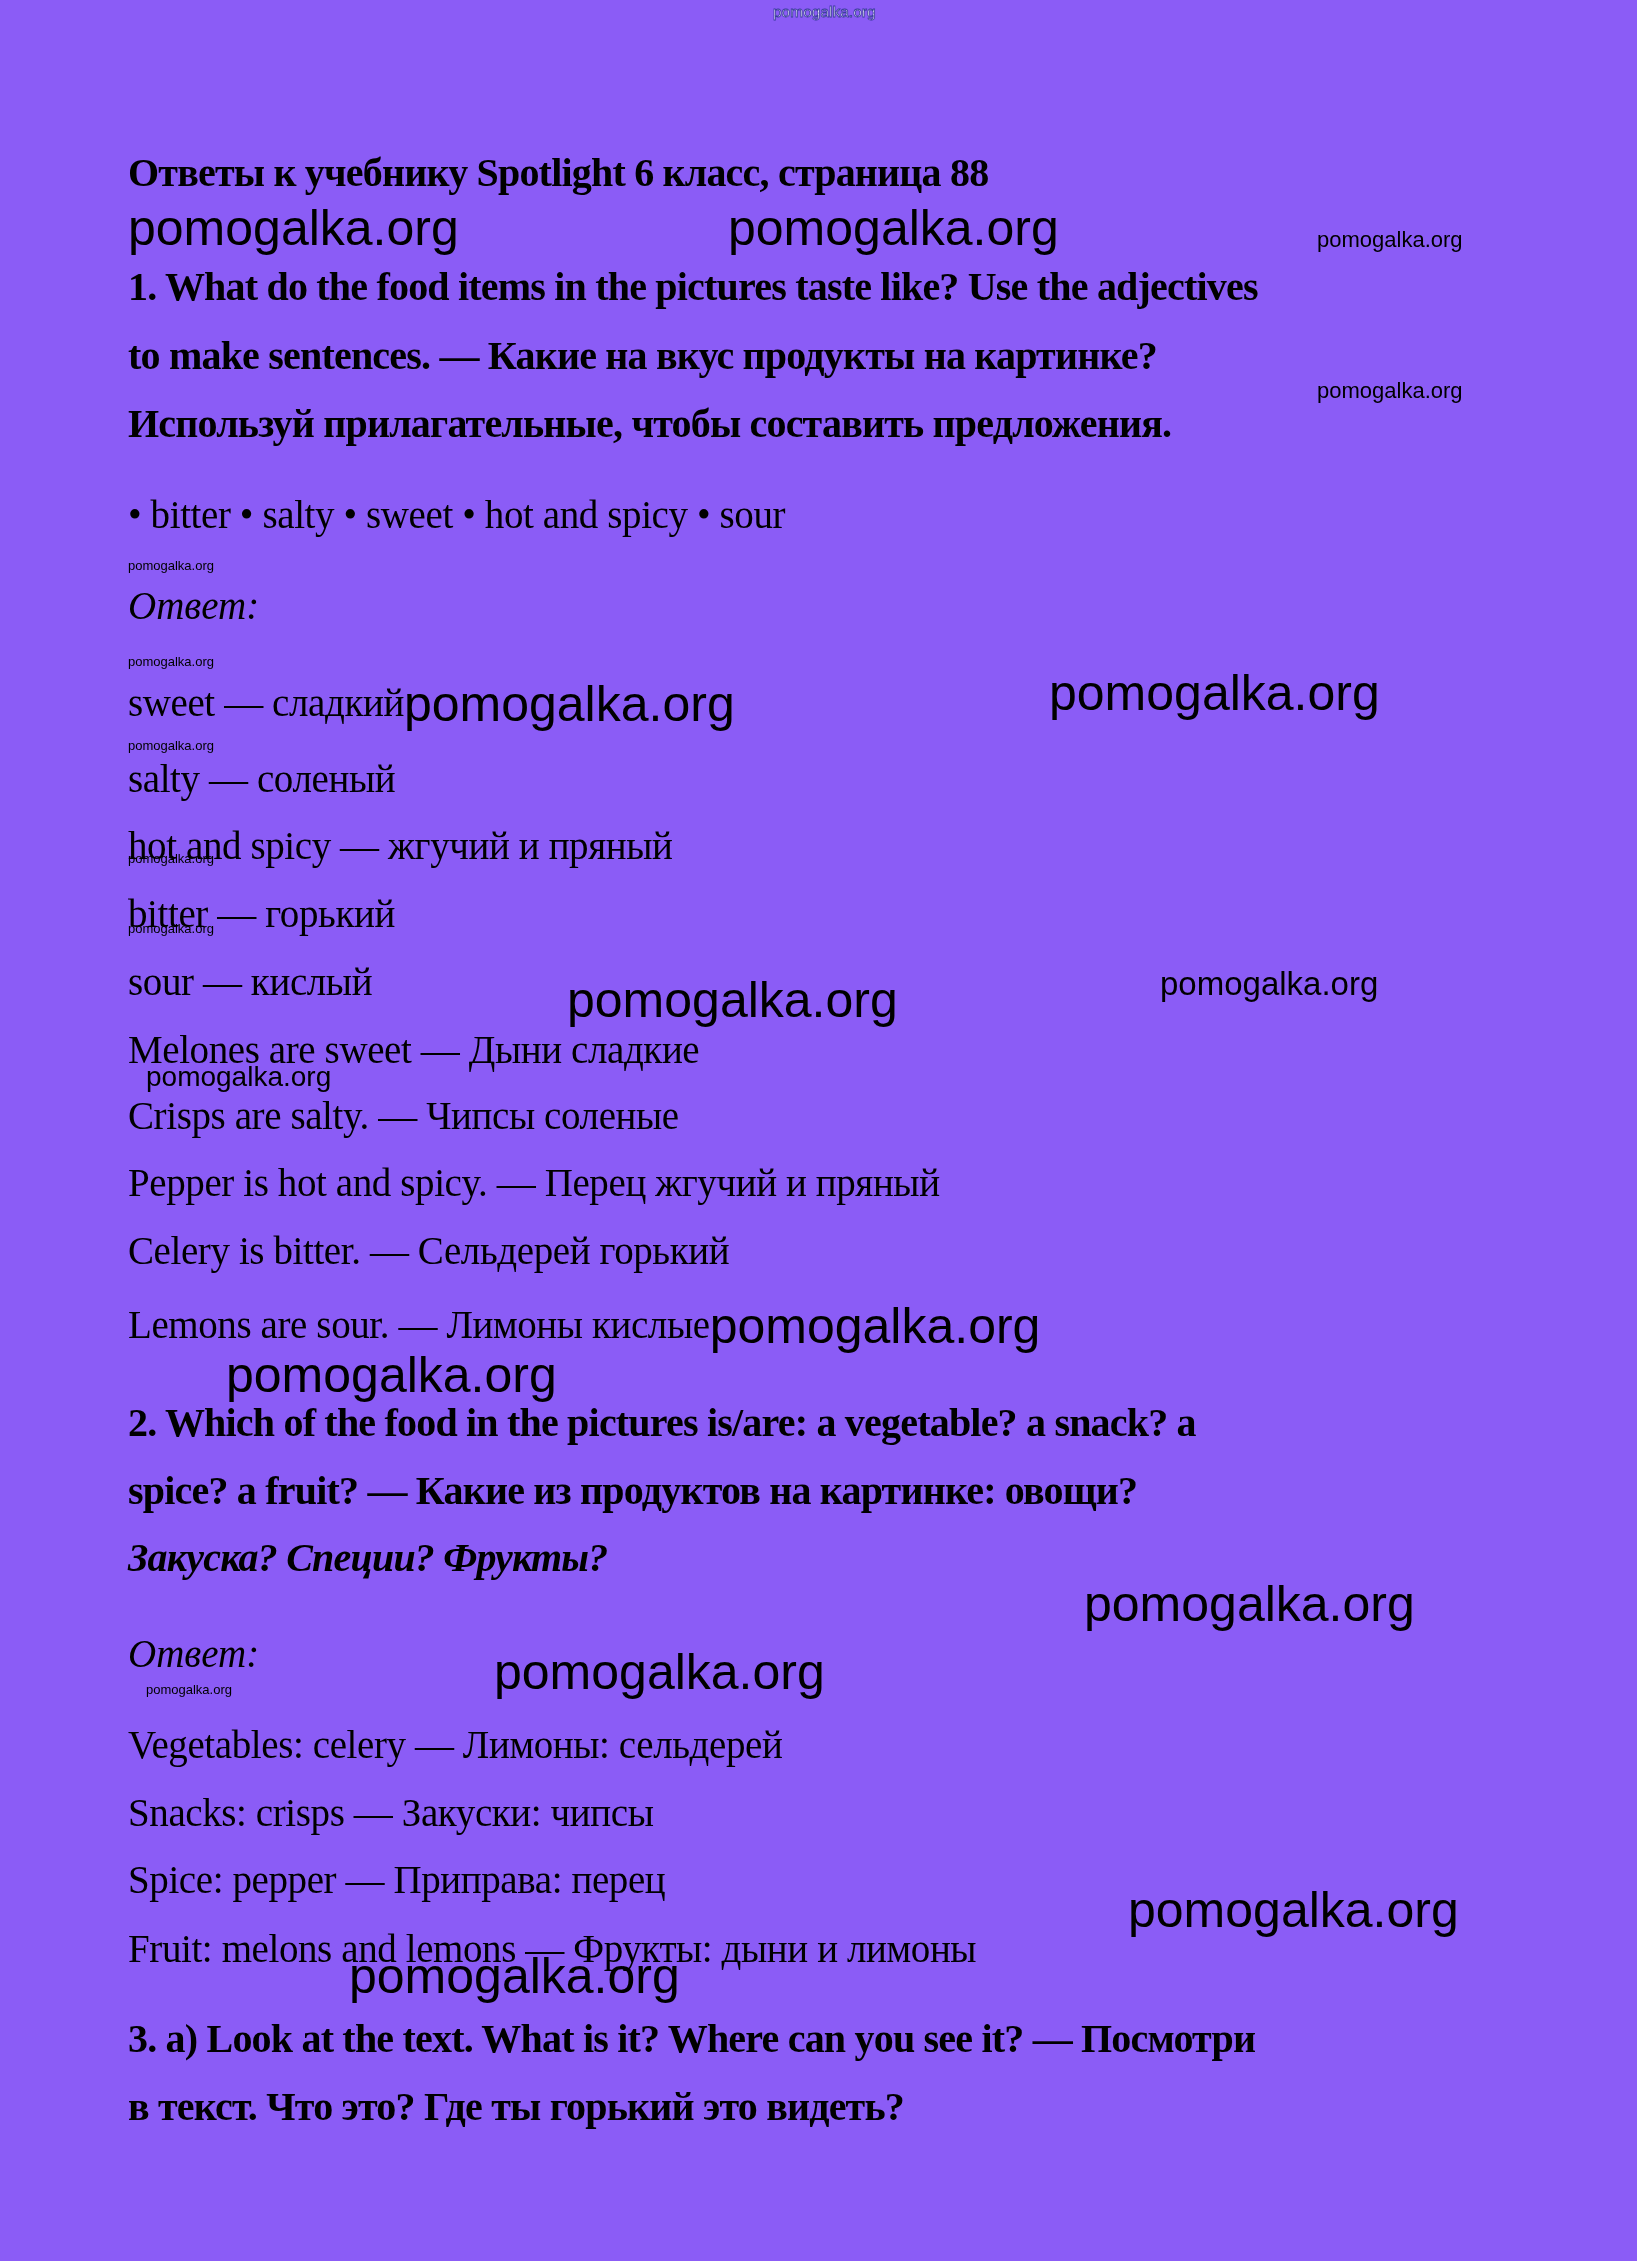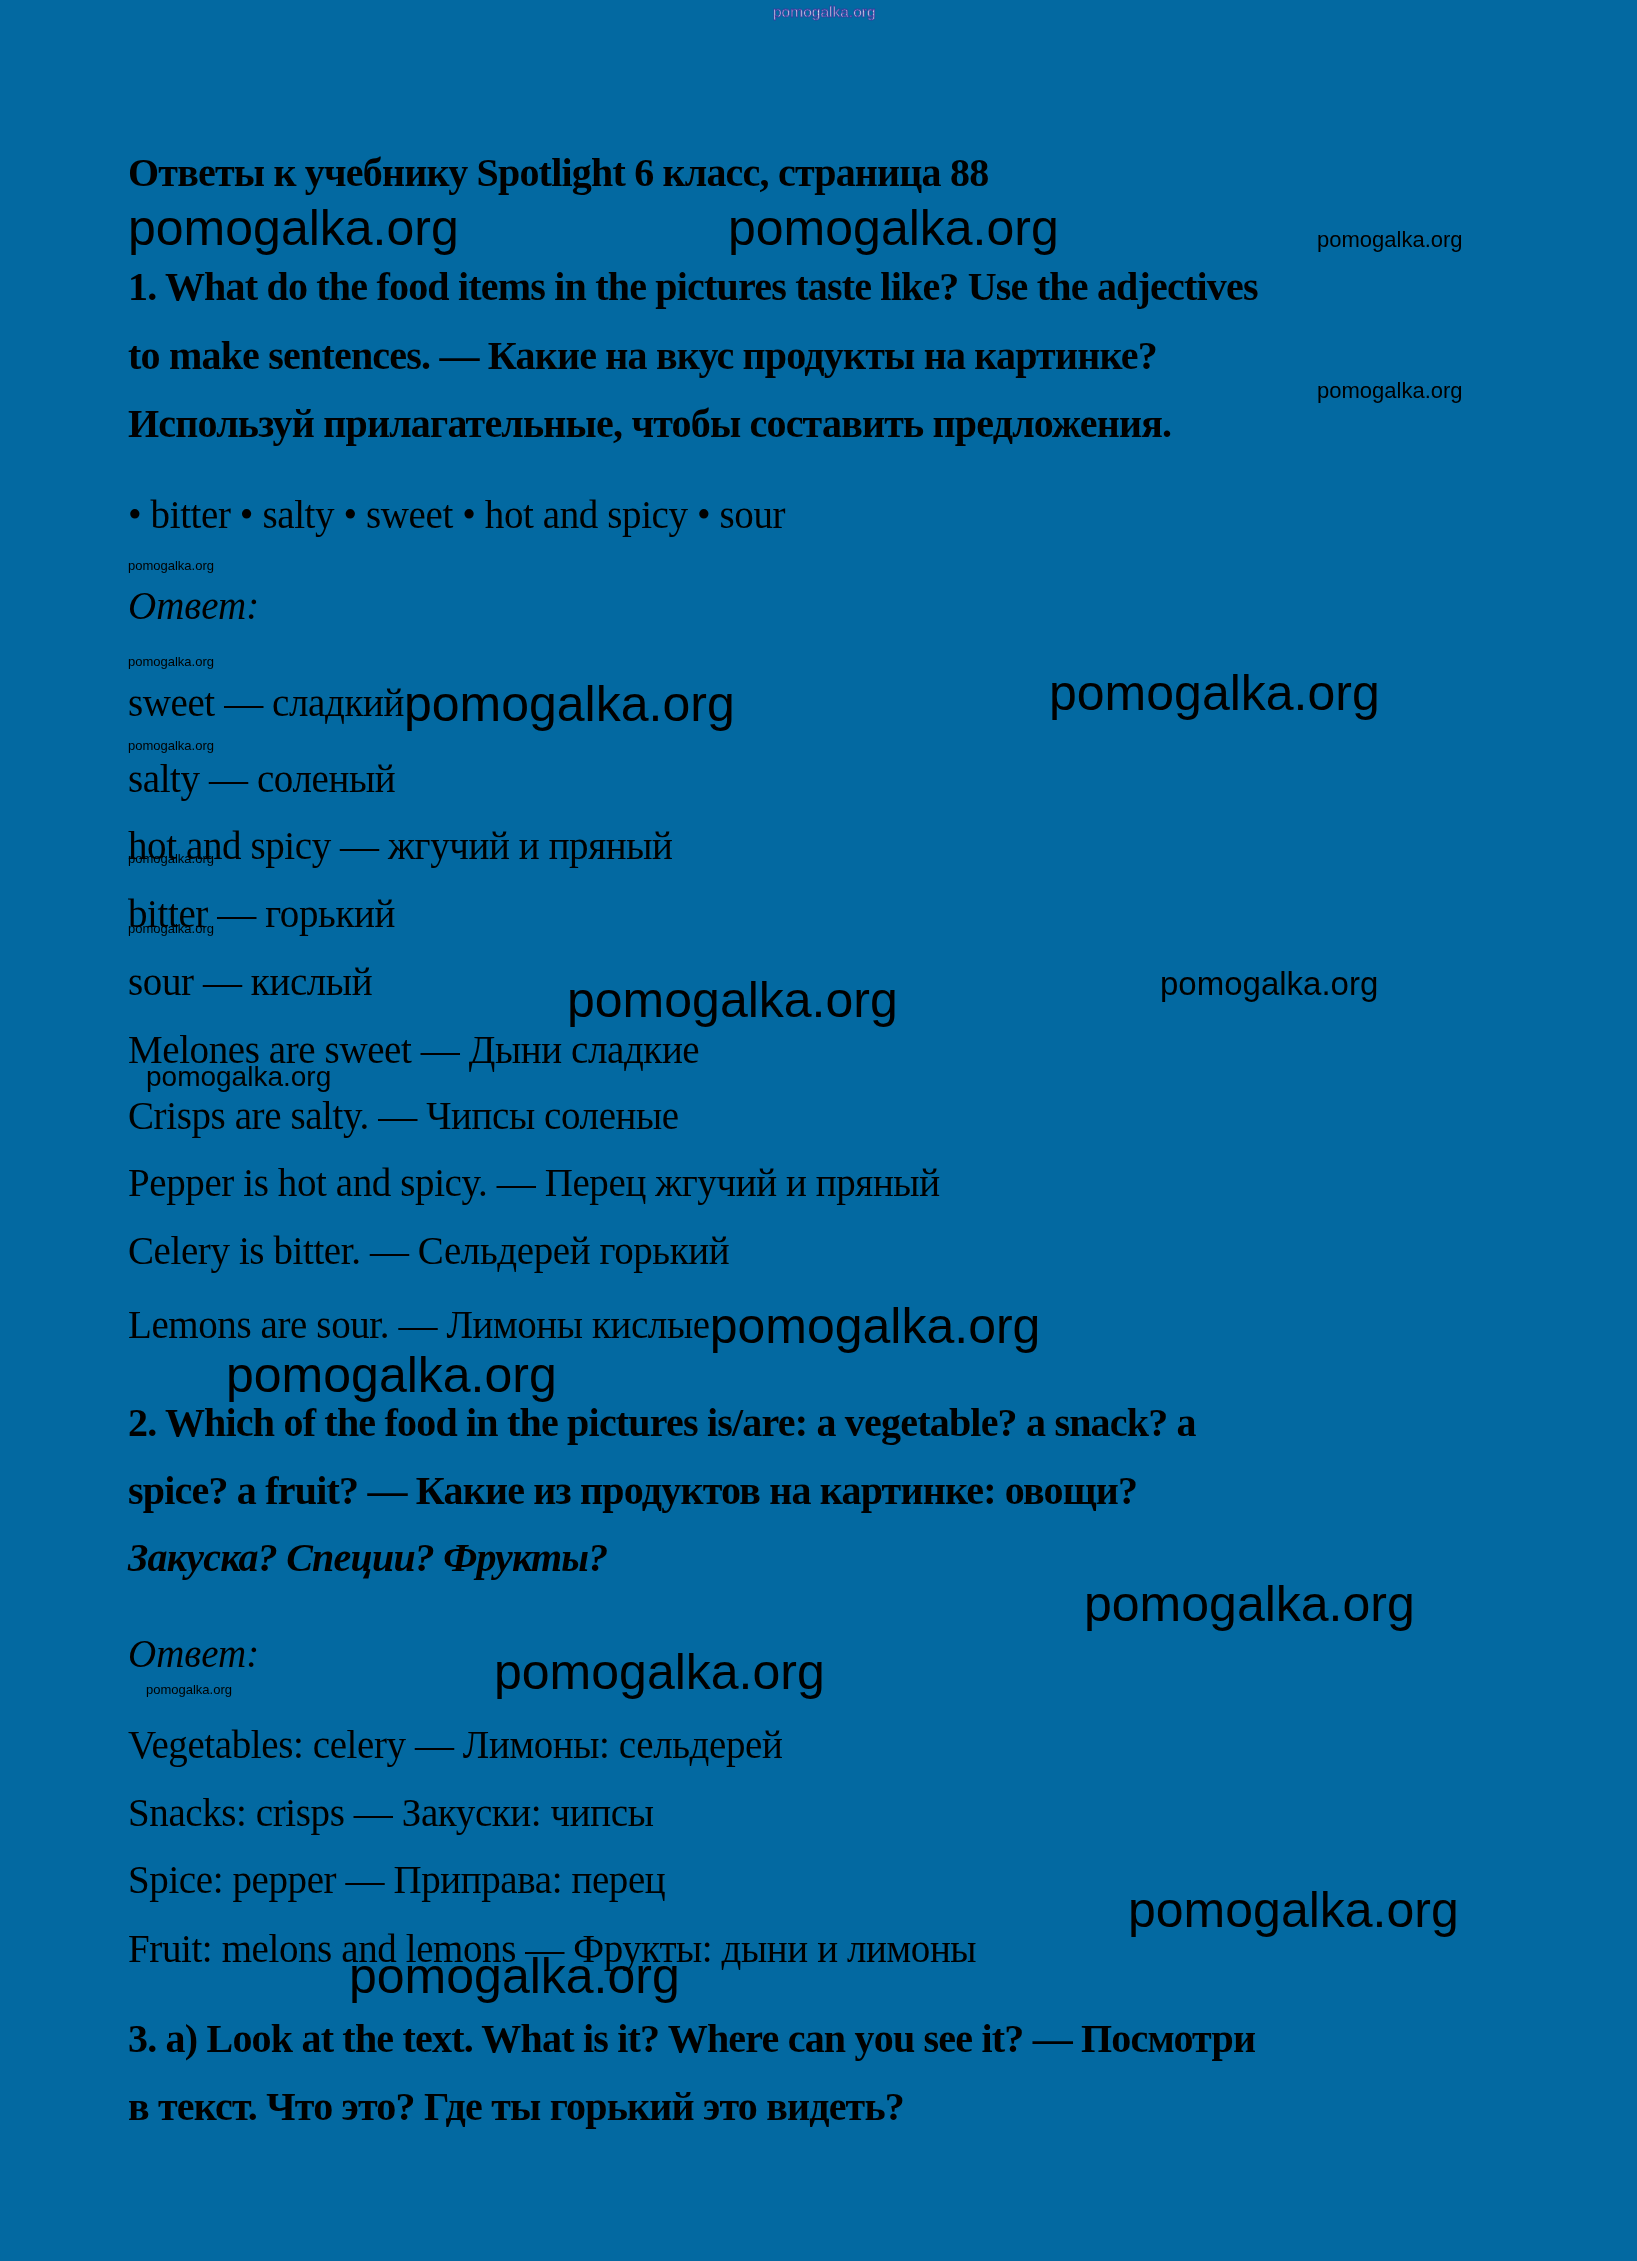--- a/index.html
+++ b/index.html
@@ -4,21 +4,21 @@
 <style>
   html, body {
     margin: 0;
     padding: 0;
     background: #ffffff;
   }
   .page {
     position: relative;
     width: 1637px;
     height: 2261px;
-    background: #0369a1;
+    background: #8b5cf6;
     overflow: hidden;
     font-family: "Liberation Serif", serif;
     color: #000000;
   }
   .abs { position: absolute; white-space: nowrap; }
 
   .title {
     font-family: "Liberation Serif", serif;
     font-weight: bold;
     font-size: 40px;

